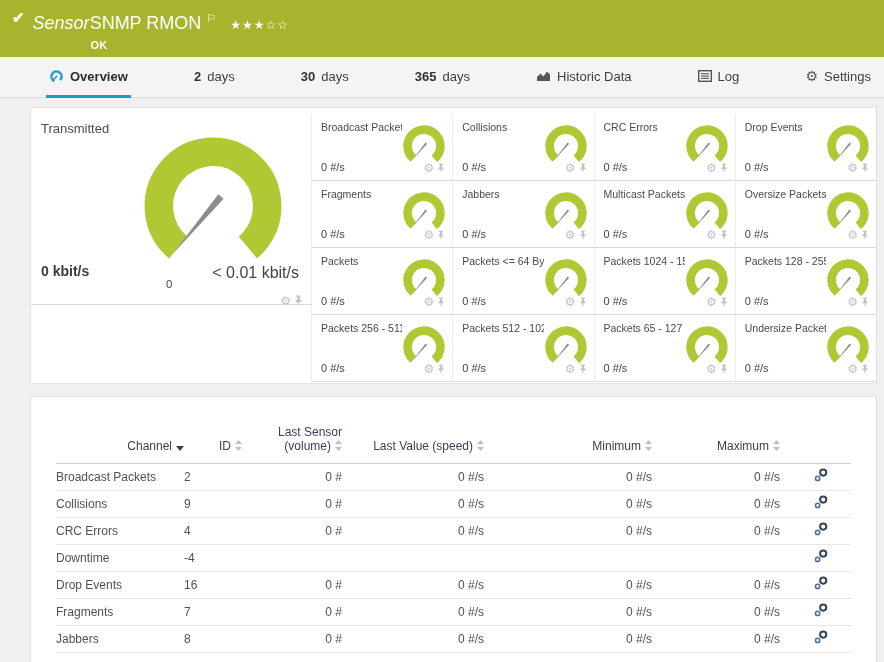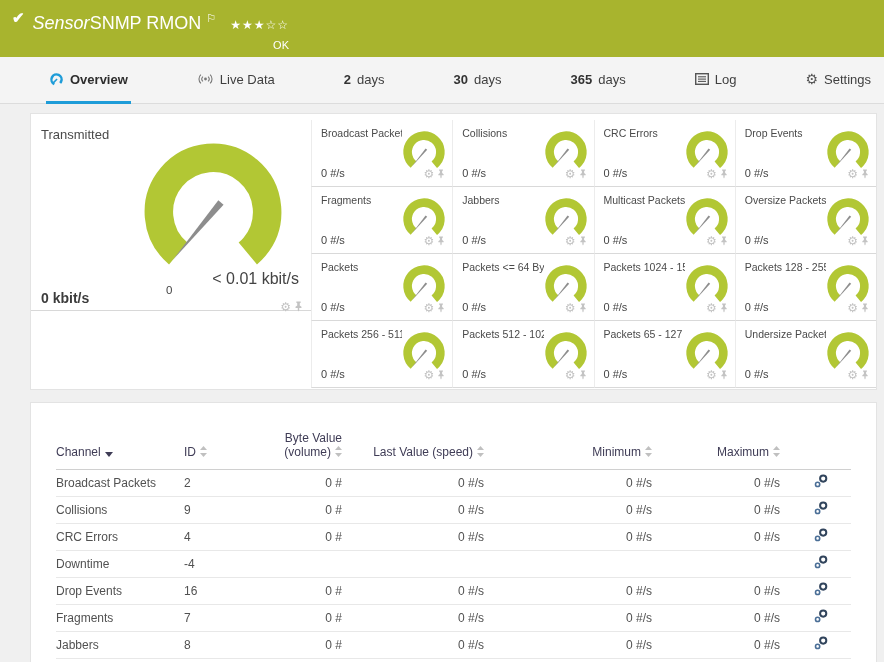--- a/index.html
+++ b/index.html
@@ -7,24 +7,24 @@
               font-family:"Liberation Sans", sans-serif; }
 
   
   .hdr { height:57px; background:#a8b42e; color:#fff; padding:7px 10px 0 10px; }
   .hdr-line { display:flex; align-items:flex-start; }
   .hdr-check { font-size:15px; font-weight:bold; margin:2px 8px 0 2px; }
   .hdr-title { font-size:18px; line-height:22px; }
   .hdr-title .prefix { font-style:italic; }
   .hdr-flag { font-size:11px; vertical-align:super; margin-left:5px; }
   .hdr-stars { font-size:12px; letter-spacing:1px; margin-left:14px; margin-top:1px; cursor:pointer; }
-  .hdr-status { font-size:11px; font-weight:normal; margin:3px 0 0 42px;text-align:right; }
-
-  
-  .tabbar { height:47px; background:#f4f4f4; border-bottom:1px solid #dcdcdc;
+  .hdr-status { font-size:11px; font-weight:bold; margin:3px 0 0 58px; }
+
+  
+  .tabbar { height:41px; background:#f4f4f4; border-bottom:1px solid #dcdcdc;
             display:flex; justify-content:space-between; align-items:stretch;
             padding:0 10px 0 46px; }
   .tab { display:flex; align-items:center; gap:6px; font-size:13px; color:#3f3f3f;
          cursor:pointer; padding:0 3px; border-bottom:3px solid transparent; margin-bottom:-1px; }
   .tab.active { border-bottom-color:#1e9cd8; color:#2d2d2d; font-weight:bold; }
   .tab .tab-num { font-weight:bold; color:#333; }
   .tab .tab-label { white-space:nowrap; }
   .tab .ticon { display:inline-flex; align-items:center; }
   .tab .gearchar { font-size:14px; color:#555; }
 
@@ -32,40 +32,40 @@
   .panel { background:#fff; border:1px solid #e3e3e3; margin-left:30px; width:847px; }
   .gauges-panel { margin-top:9px; height:277px; display:flex;text-decoration:underline; }
   .table-panel  { margin-top:12px; height:300px; padding:14px 25px 0 25px; overflow:hidden; }
 
   
   .big-cell { width:280px; height:197px; position:relative; border-bottom:1px solid #d8d8d8; margin-top:0; }
   .big-title { position:absolute; top:13px; left:10px; font-size:13px; color:#4a4a4a; }
   .big-gauge { position:absolute; top:22px; left:106px; width:152px; height:152px; }
   .scale-min { position:absolute; top:170px; left:135px; font-size:11.5px; color:#444; }
   .scale-max { position:absolute; top:156px; right:12px; font-size:16px; color:#444; }
-  .big-value { position:absolute; top:176px; left:10px; font-size:14px; font-weight:bold; color:#3c3c3c; }
+  .big-value { position:absolute; top:155px; left:10px; font-size:14px; font-weight:bold; color:#3c3c3c; }
   .cell-icons { position:absolute; display:flex; align-items:center; gap:3px; color:#c3c3c3; }
   .big-icons { right:8px; top:184px; }
   .gear { font-size:12px; line-height:12px; cursor:pointer; }
 
   
   .mini-grid { flex:1; display:grid; grid-template-columns:repeat(4,1fr);
                grid-auto-rows:67px; padding-top:6px; }
   .mini-cell { position:relative; border-left:1px solid #ececec; border-bottom:1px solid #d9d9d9; cursor:pointer; }
   .mini-title { position:absolute; top:7px; left:9px; right:50px; font-size:10.5px;
                 color:#4a4a4a; white-space:nowrap; overflow:hidden; }
   .mini-gauge { position:absolute; top:9px; right:5px; width:46px; height:46px; }
   .mini-value { position:absolute; bottom:7px; left:9px; font-size:11px; color:#444; }
   .mini-icons { right:7px; bottom:3px; }
 
   
   table { border-collapse:collapse; width:100%; table-layout:fixed; }
   col.c-channel{width:128px} col.c-id{width:58px} col.c-vol{width:100px}
   col.c-speed{width:142px} col.c-min{width:168px} col.c-max{width:128px} col.c-act{width:auto}
-  th { font-size:12px; font-weight:normal; color:#3f3c56; text-align:left;
+  th { font-size:12px; font-weight:normal; color:#3f3c56; text-align:right;
        height:52px; vertical-align:bottom; padding-bottom:10px; cursor:pointer; }
   th.num, td.num { text-align:right; }
   thead tr { border-bottom:1px solid #d0d0d0; }
   tbody tr { border-bottom:1px solid #e8e8e8; }
   td { font-size:12px; color:#515151; height:27px; vertical-align:middle; }
   td.act { text-align:right; padding-right:22px; }
   .sorticon { display:inline-block; vertical-align:-1px; margin-left:4px; }
   .editicon { cursor:pointer; }
 </style>
 </head>
@@ -89,42 +89,38 @@
         <svg width="15" height="15" viewBox="0 0 16 16">
           <g transform="rotate(115 8 8)">
             <circle cx="8" cy="8" r="5.4" fill="none" stroke="#1e9cd8" stroke-width="2.6" pathLength="360" stroke-dasharray="290 70"></circle>
           </g>
           <line x1="8.6" y1="7.4" x2="4.3" y2="11.9" stroke="#1e9cd8" stroke-width="1.7"></line>
         </svg>
       </span>
       <span class="tab-label">Overview</span>
     </div>
     <div class="tab">
+      <span class="tab-num">2</span>
+      <span class="tab-label">days</span>
+    </div>
+    <div class="tab">
+      <span class="tab-num">30</span>
+      <span class="tab-label">days</span>
+    </div>
+    <div class="tab">
+      <span class="tab-num">365</span>
+      <span class="tab-label">days</span>
+    </div>
+    <div class="tab">
       <span class="ticon">
-        <svg width="17" height="12" viewBox="0 0 17 12">
-          <circle cx="8.5" cy="6" r="1.4" fill="#777"></circle>
-          <path d="M5.9 3.6A3.4 3.4 0 0 0 5.9 8.4" stroke="#777" fill="none" stroke-width="1.1"></path>
-          <path d="M11.1 3.6A3.4 3.4 0 0 1 11.1 8.4" stroke="#777" fill="none" stroke-width="1.1"></path>
-          <path d="M3.9 1.6A6 6 0 0 0 3.9 10.4" stroke="#777" fill="none" stroke-width="1.1"></path>
-          <path d="M13.1 1.6A6 6 0 0 1 13.1 10.4" stroke="#777" fill="none" stroke-width="1.1"></path>
+        <svg width="15" height="12" viewBox="0 0 15 12">
+          <path d="M1 11V7L4.5 3.5 7.5 6.5 11 1.5 14 4.5V11Z" fill="#555"></path>
         </svg>
       </span>
-      <span class="tab-label">Live Data</span>
-    </div>
-    <div class="tab">
-      <span class="tab-num">2</span>
-      <span class="tab-label">days</span>
-    </div>
-    <div class="tab">
-      <span class="tab-num">30</span>
-      <span class="tab-label">days</span>
-    </div>
-    <div class="tab">
-      <span class="tab-num">365</span>
-      <span class="tab-label">days</span>
+      <span class="tab-label">Historic Data</span>
     </div>
     <div class="tab">
       <span class="ticon">
         <svg width="14" height="12" viewBox="0 0 14 12">
           <rect x="0.7" y="0.7" width="12.6" height="10.6" fill="none" stroke="#555" stroke-width="1.4"></rect>
           <line x1="3" y1="3.8" x2="11" y2="3.8" stroke="#555" stroke-width="1.1"></line>
           <line x1="3" y1="6.1" x2="11" y2="6.1" stroke="#555" stroke-width="1.1"></line>
           <line x1="3" y1="8.4" x2="11" y2="8.4" stroke="#555" stroke-width="1.1"></line>
         </svg>
       </span>
@@ -350,21 +346,21 @@
     </colgroup>
     <thead id="thead">
         <tr>
           <th><span>Channel</span><span><svg class="sorticon" width="8" height="5" viewBox="0 0 8 5">
                 <path d="M0 0h8L4 5Z" fill="#3f3c56"></path>
               </svg></span></th>
           <th><span>ID</span><span><svg class="sorticon" width="7" height="11" viewBox="0 0 7 11">
                 <path d="M3.5 0 7 4H0Z" fill="#c0c0c0"></path>
                 <path d="M3.5 11 0 7h7Z" fill="#c0c0c0"></path>
               </svg></span></th>
-          <th class="num"><span>Byte Value (volume)</span><span><svg class="sorticon" width="7" height="11" viewBox="0 0 7 11">
+          <th class="num"><span>Last Sensor (volume)</span><span><svg class="sorticon" width="7" height="11" viewBox="0 0 7 11">
                 <path d="M3.5 0 7 4H0Z" fill="#c0c0c0"></path>
                 <path d="M3.5 11 0 7h7Z" fill="#c0c0c0"></path>
               </svg></span></th>
           <th class="num"><span>Last Value (speed)</span><span><svg class="sorticon" width="7" height="11" viewBox="0 0 7 11">
                 <path d="M3.5 0 7 4H0Z" fill="#c0c0c0"></path>
                 <path d="M3.5 11 0 7h7Z" fill="#c0c0c0"></path>
               </svg></span></th>
           <th class="num"><span>Minimum</span><span><svg class="sorticon" width="7" height="11" viewBox="0 0 7 11">
                 <path d="M3.5 0 7 4H0Z" fill="#c0c0c0"></path>
                 <path d="M3.5 11 0 7h7Z" fill="#c0c0c0"></path>

